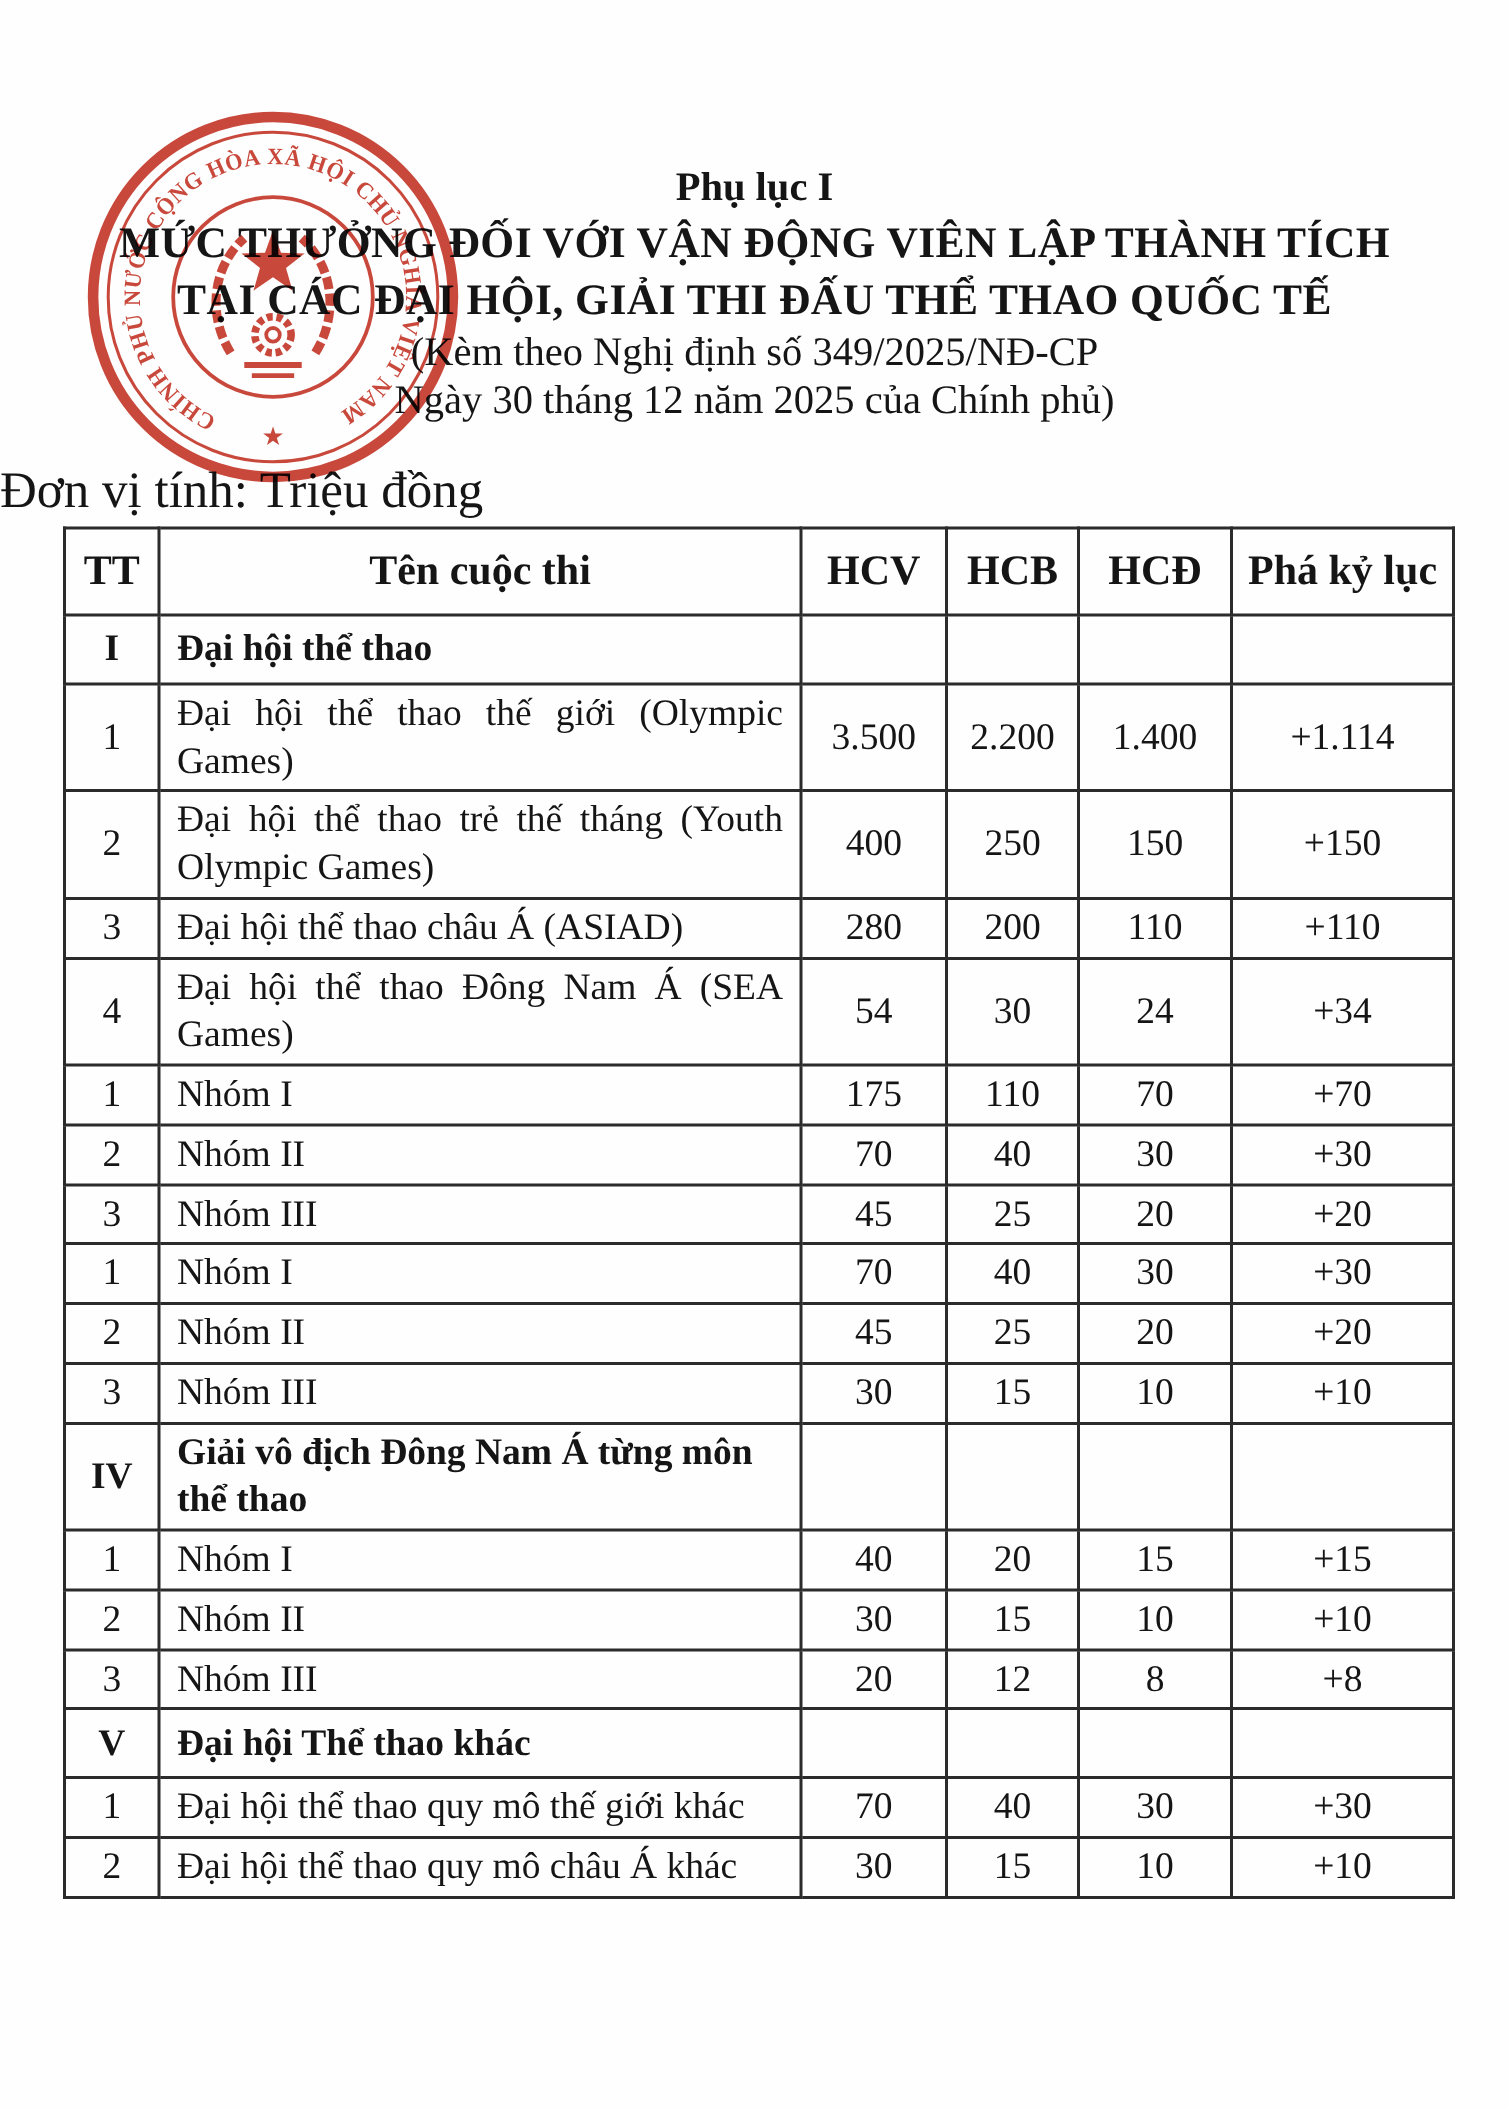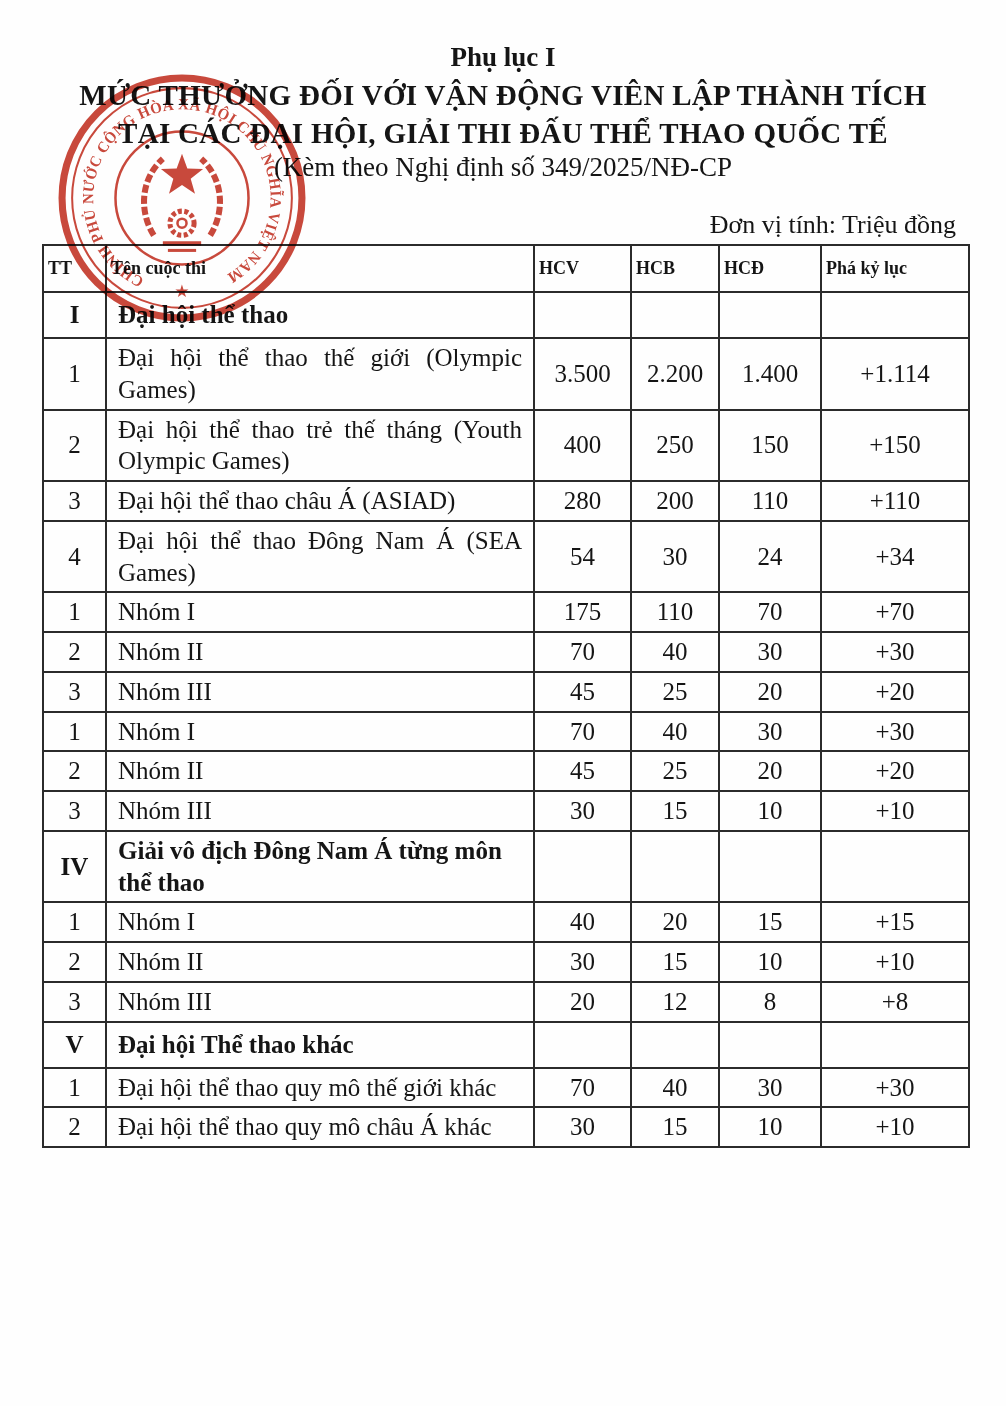--- a/index.html
+++ b/index.html
@@ -18,43 +18,43 @@
   .page{
     position:relative;
     width:1006px;height:1406px;
     overflow:hidden;
     background:#fefefe;
   }
   
   .header{
     position:relative;
     z-index:2;
-    padding-top:40px;
+    padding-top:107px;
     text-align:center;
     line-height:1.32;
   }
   .appendix{font-size:27px;font-weight:bold;}
   .title-line{font-size:29px;font-weight:bold;letter-spacing:.3px;}
   .subtitle-line{font-size:27px;line-height:1.18;}
   
   .seal{
     position:absolute;
     left:56px;top:72px;
     width:252px;height:252px;
     z-index:3;
     mix-blend-mode:multiply;
     opacity:.92;
     pointer-events:none;
   }
   
   .unit-note{
     position:relative;z-index:2;
     margin:26px 50px 4px 0;
-    text-align:right;
-    font-size:26px;
+    text-align:left;
+    font-size:34px;
   }
   
   table{
     margin-left:42px;
     width:926px;
     border-collapse:collapse;
     table-layout:fixed;
     font-size:25px;
   }
   col.c-tt{width:63px;}
@@ -62,22 +62,22 @@
   col.c-hcv{width:97px;}
   col.c-hcb{width:88px;}
   col.c-hcd{width:102px;}
   col.c-rec{width:148px;}
   th,td{
     border:2px solid var(--border);
     vertical-align:middle;
     overflow:hidden;
   }
   th{
-    font-size:18px;font-weight:bold;
-    text-align:left;
+    font-size:28px;font-weight:bold;
+    text-align:center;
     padding:12px 4px;
   }
   td{padding:3px 6px;line-height:1.27;}
   td.cell-tt{text-align:center;}
   td.cell-name{text-align:justify;padding-left:11px;padding-right:11px;}
   td.cell-num{text-align:center;}
   tr.section-row td{height:38px;}
   tr.section-row td.cell-tt,
   tr.section-row td.cell-name{font-weight:bold;}
   tr.section-row td.cell-name{text-align:left;}
@@ -109,20 +109,21 @@
       <path d="M 106 170 H 144" stroke="#c5392b" stroke-width="4"></path>
       <path d="M 111 177 H 139" stroke="#c5392b" stroke-width="3"></path>
     </g>
   </svg>
 
   <div class="header">
     <div class="appendix">Phụ lục I</div>
     <div class="title-line">MỨC THƯỞNG ĐỐI VỚI VẬN ĐỘNG VIÊN LẬP THÀNH TÍCH</div>
     <div class="title-line">TẠI CÁC ĐẠI HỘI, GIẢI THI ĐẤU THỂ THAO QUỐC TẾ</div>
     <div class="subtitle-line">(Kèm theo Nghị định số 349/2025/NĐ-CP</div>
+    <div class="subtitle-line">Ngày 30 tháng 12 năm 2025 của Chính phủ)</div>
   </div>
 
   <div class="unit-note">Đơn vị tính: Triệu đồng</div>
 
   <table>
     <colgroup>
       <col class="c-tt">
         <col class="c-name">
         <col class="c-hcv">
         <col class="c-hcb">

